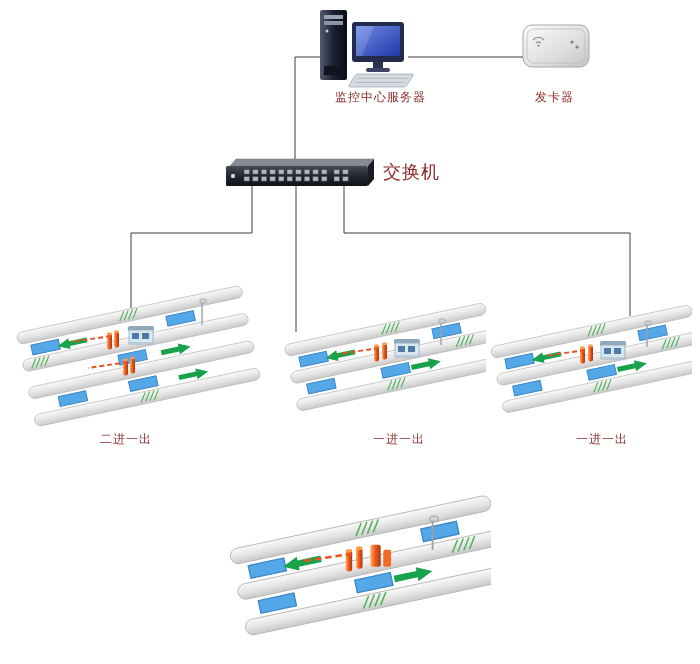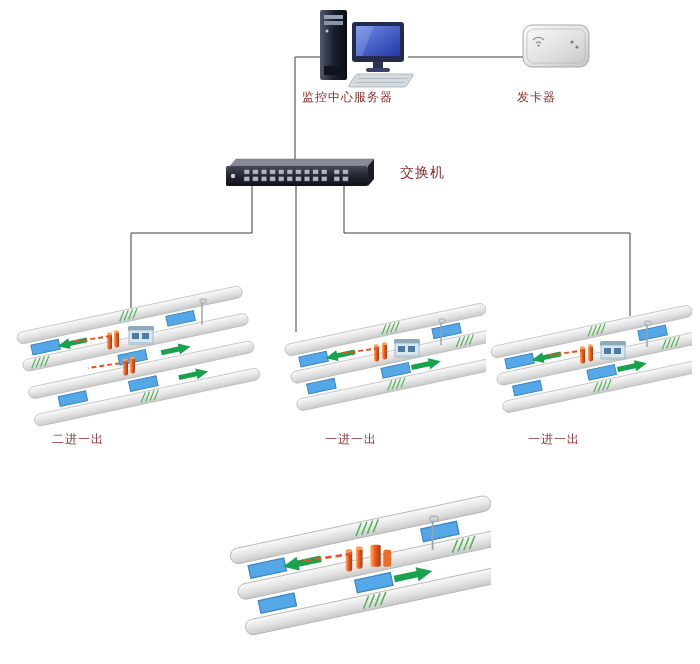--- a/index.html
+++ b/index.html
@@ -6,21 +6,21 @@
   body{
     width:700px;height:664px;position:relative;overflow:hidden;
     background:#ffffff;
     font-family:"DejaVu Sans","Liberation Sans",sans-serif;
   }
   .abs{position:absolute;}
   .lbl{
     position:absolute;
     color:#8b2a2a;
     font-size:12px;
-    text-align:left;
+    text-align:right;
     letter-spacing:1px;
     line-height:14px;
     user-select:none;
   }
   #connector-layer{left:0;top:0;z-index:1;}
   .node{z-index:2;}
   .lane{z-index:2;}
 </style>
 </head>
 <body>
@@ -190,21 +190,21 @@
   <rect x="1" y="1" width="66" height="42" rx="9" fill="url(#gCard)" stroke="#a8a8a8"></rect>
   <rect x="5" y="5" width="58" height="34" rx="7" fill="none" stroke="#bdbdbd" stroke-width="0.8"></rect>
   <g stroke="#909a9e" fill="none" stroke-width="1.4">
     <path d="M11 16 a7 7 0 0 1 11 0"></path>
     <path d="M14 19 a4 4 0 0 1 5 0"></path>
     <circle cx="16.5" cy="21.5" r="1.2" fill="#909a9e" stroke="none"></circle>
   </g>
   <circle cx="50" cy="18" r="1.6" fill="#7a8288"></circle>
   <circle cx="55" cy="23" r="1.6" fill="#7a8288"></circle>
 </svg>
-<div class="lbl" style="left:517px;top:90px;width:80px">发卡器</div>
+<div class="lbl" style="left:494px;top:90px;width:80px">发卡器</div>
 
 <svg class="abs node" style="left:220px;top:156px" width="154" height="34" viewBox="0 0 154 34">
   <polygon points="10,10 148,10 154,3 16,3" fill="#878c96" stroke="#6a6f79" stroke-width="0.5"></polygon>
   <rect x="6" y="10" width="142" height="20" rx="1.5" fill="url(#gSwitch)"></rect>
   <polygon points="148,10 154,3 154,23 148,30" fill="#1a1c24"></polygon>
   <circle cx="13" cy="20" r="2.2" fill="#c9d1da"></circle>
   <g>
     <use href="#prt" x="24" y="13.5"></use>
       <use href="#prt" x="32.6" y="13.5"></use>
       <use href="#prt" x="41.2" y="13.5"></use>
@@ -224,21 +224,21 @@
     <use href="#prt" x="75.6" y="20.5"></use>
       <use href="#prt" x="84.2" y="20.5"></use>
       <use href="#prt" x="92.8" y="20.5"></use>
     <use href="#prt" x="101.4" y="20.5"></use>
     <use href="#prt" x="114" y="13.5"></use>
       <use href="#prt" x="122.6" y="13.5"></use>
     <use href="#prt" x="114" y="20.5"></use>
       <use href="#prt" x="122.6" y="20.5"></use>
   </g>
 </svg>
-<div class="lbl" style="left:400px;top:165px;width:60px;font-size:14px">交换机</div>
+<div class="lbl" style="left:380px;top:165px;width:60px;font-size:18px">交换机</div>
 
 <svg class="abs lane" style="left:12px;top:283px" width="250" height="150" viewBox="0 0 250 150">
   <use href="#laneDouble"></use>
 </svg>
 <div class="lbl" style="left:52px;top:432px;width:100px">二进一出</div>
 
 <svg class="abs lane" style="left:281px;top:299px" width="205" height="120" viewBox="0 0 205 120">
   <use href="#laneBase"></use>
   <use href="#booth" x="113" y="39"></use>
 </svg>

